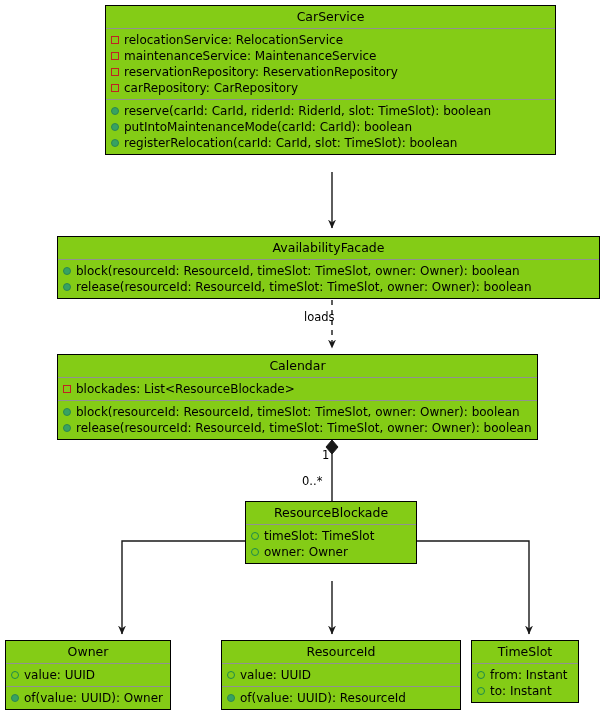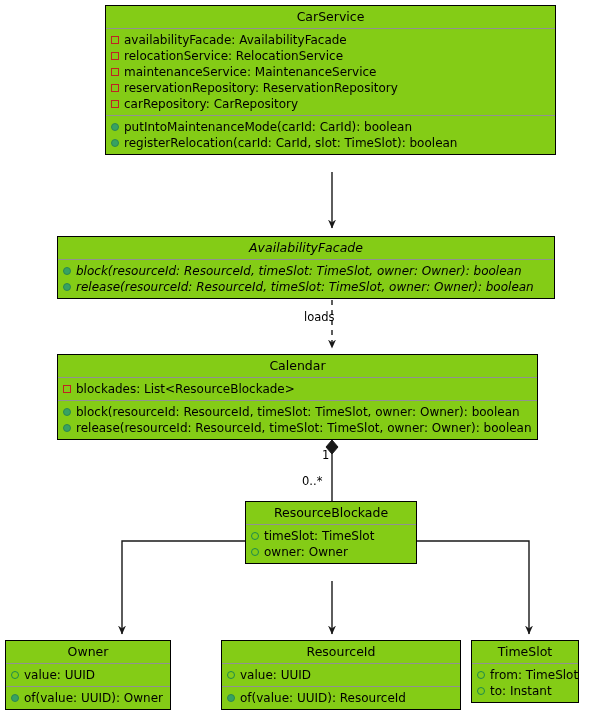--- a/index.html
+++ b/index.html
@@ -115,52 +115,52 @@
 
   <div class="edge-label" style="left:304px; top:310px;">loads</div>
   <div class="edge-label" style="left:322px; top:448px;">1</div>
   <div class="edge-label" style="left:302px; top:474px;">0..*</div>
 
   <div class="umlbox" style="left:105px; top:5px; width:451px;">
     <div class="uml-title">CarService</div>
     <div class="uml-sect">
       <div class="uml-row">
         <span class="mk mk-private"></span>
-        <span>availabilityFacade: AvailabilityFacade</span>
-      </div>
-      <div class="uml-row">
-        <span class="mk mk-private"></span>
         <span>relocationService: RelocationService</span>
       </div>
       <div class="uml-row">
         <span class="mk mk-private"></span>
         <span>maintenanceService: MaintenanceService</span>
       </div>
       <div class="uml-row">
         <span class="mk mk-private"></span>
         <span>reservationRepository: ReservationRepository</span>
       </div>
       <div class="uml-row">
         <span class="mk mk-private"></span>
         <span>carRepository: CarRepository</span>
       </div>
     </div>
     <div class="uml-sect">
       <div class="uml-row">
         <span class="mk mk-public"></span>
+        <span>reserve(carId: CarId, riderId: RiderId, slot: TimeSlot): boolean</span>
+      </div>
+      <div class="uml-row">
+        <span class="mk mk-public"></span>
         <span>putIntoMaintenanceMode(carId: CarId): boolean</span>
       </div>
       <div class="uml-row">
         <span class="mk mk-public"></span>
         <span>registerRelocation(carId: CarId, slot: TimeSlot): boolean</span>
       </div>
     </div>
   </div>
 
-  <div class="umlbox" style="left:57px; top:236px; width:498px;font-style:italic;">
+  <div class="umlbox" style="left:57px; top:236px; width:543px;">
     <div class="uml-title">AvailabilityFacade</div>
     <div class="uml-sect">
       <div class="uml-row">
         <span class="mk mk-public"></span>
         <span>block(resourceId: ResourceId, timeSlot: TimeSlot, owner: Owner): boolean</span>
       </div>
       <div class="uml-row">
         <span class="mk mk-public"></span>
         <span>release(resourceId: ResourceId, timeSlot: TimeSlot, owner: Owner): boolean</span>
       </div>
@@ -231,21 +231,21 @@
         <span>of(value: UUID): ResourceId</span>
       </div>
     </div>
   </div>
 
   <div class="umlbox" style="left:471px; top:640px; width:108px;">
     <div class="uml-title">TimeSlot</div>
     <div class="uml-sect">
       <div class="uml-row">
         <span class="mk mk-package"></span>
-        <span>from: TimeSlot</span>
+        <span>from: Instant</span>
       </div>
       <div class="uml-row">
         <span class="mk mk-package"></span>
         <span>to: Instant</span>
       </div>
     </div>
   </div>
 
 </div>
 

